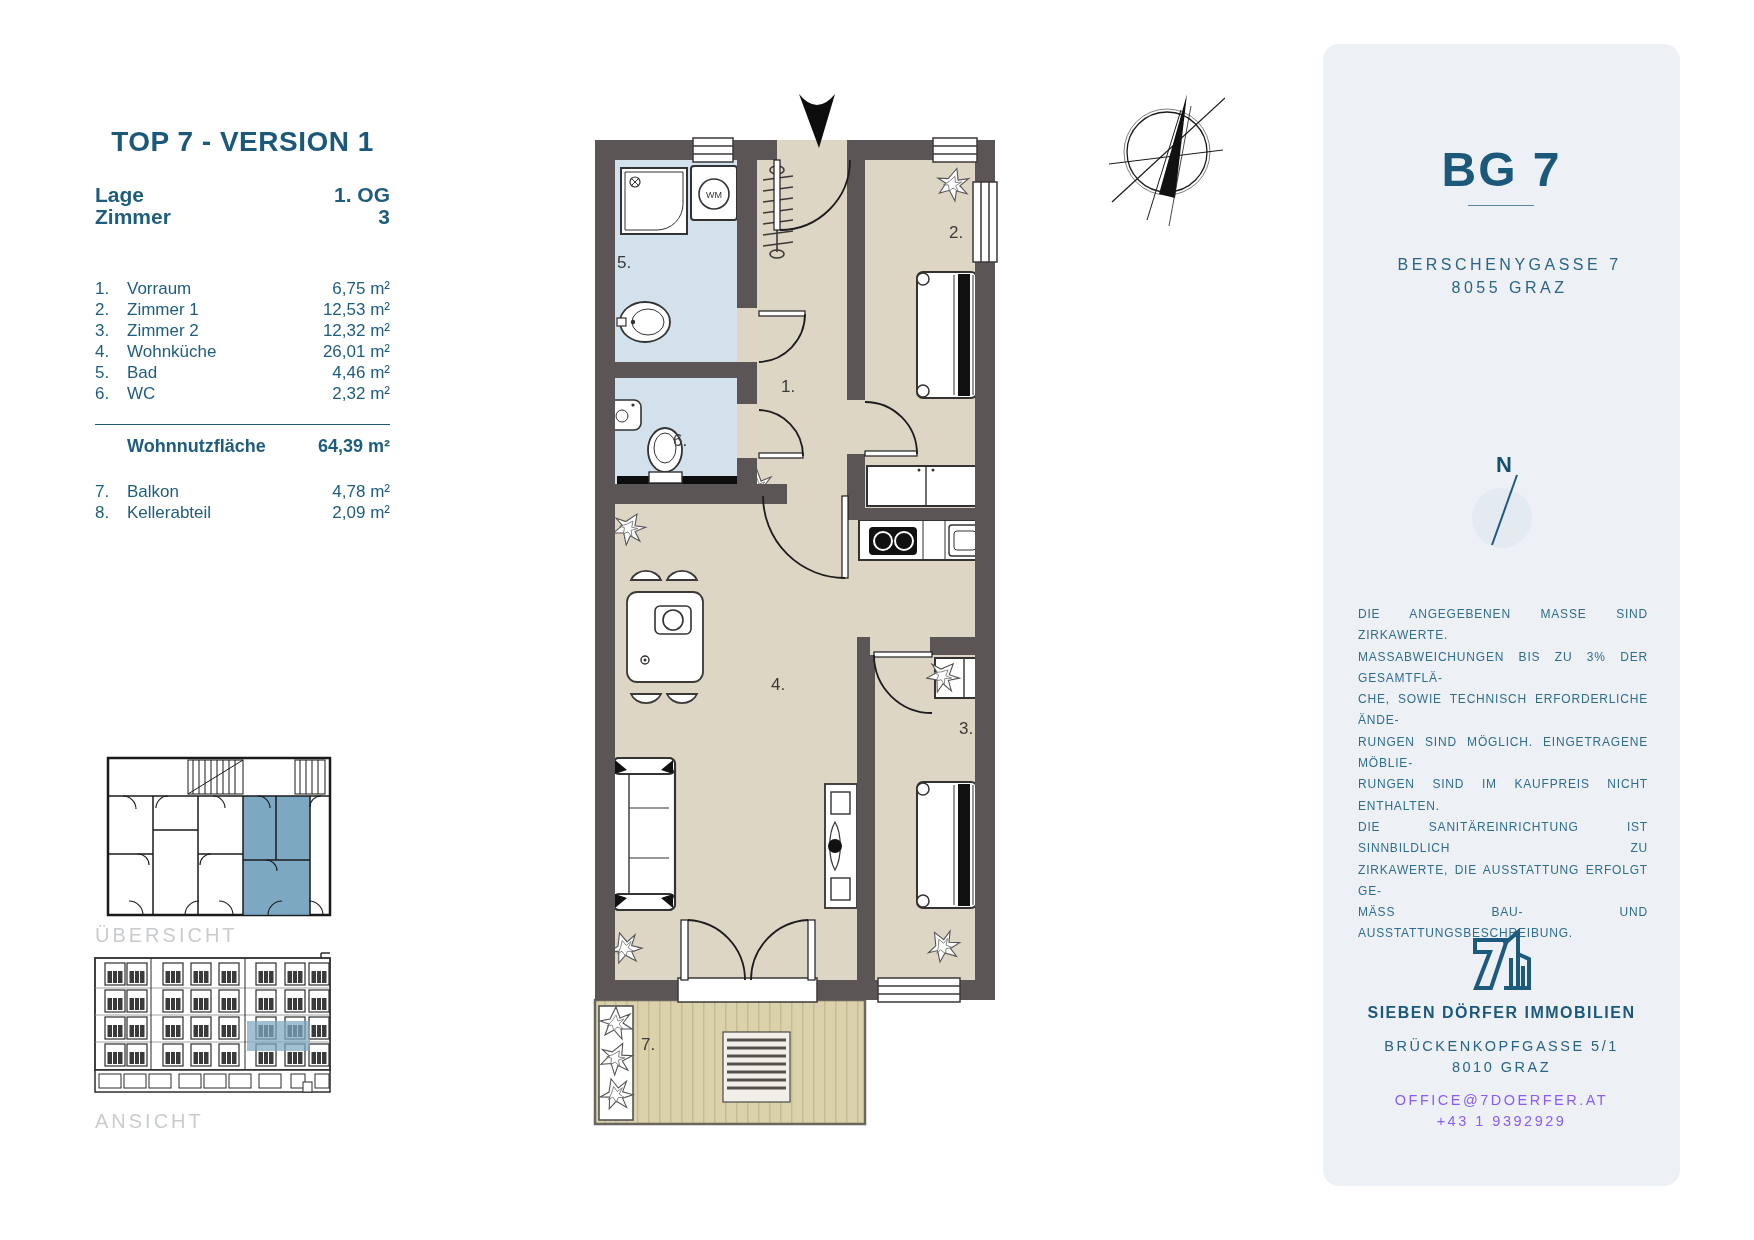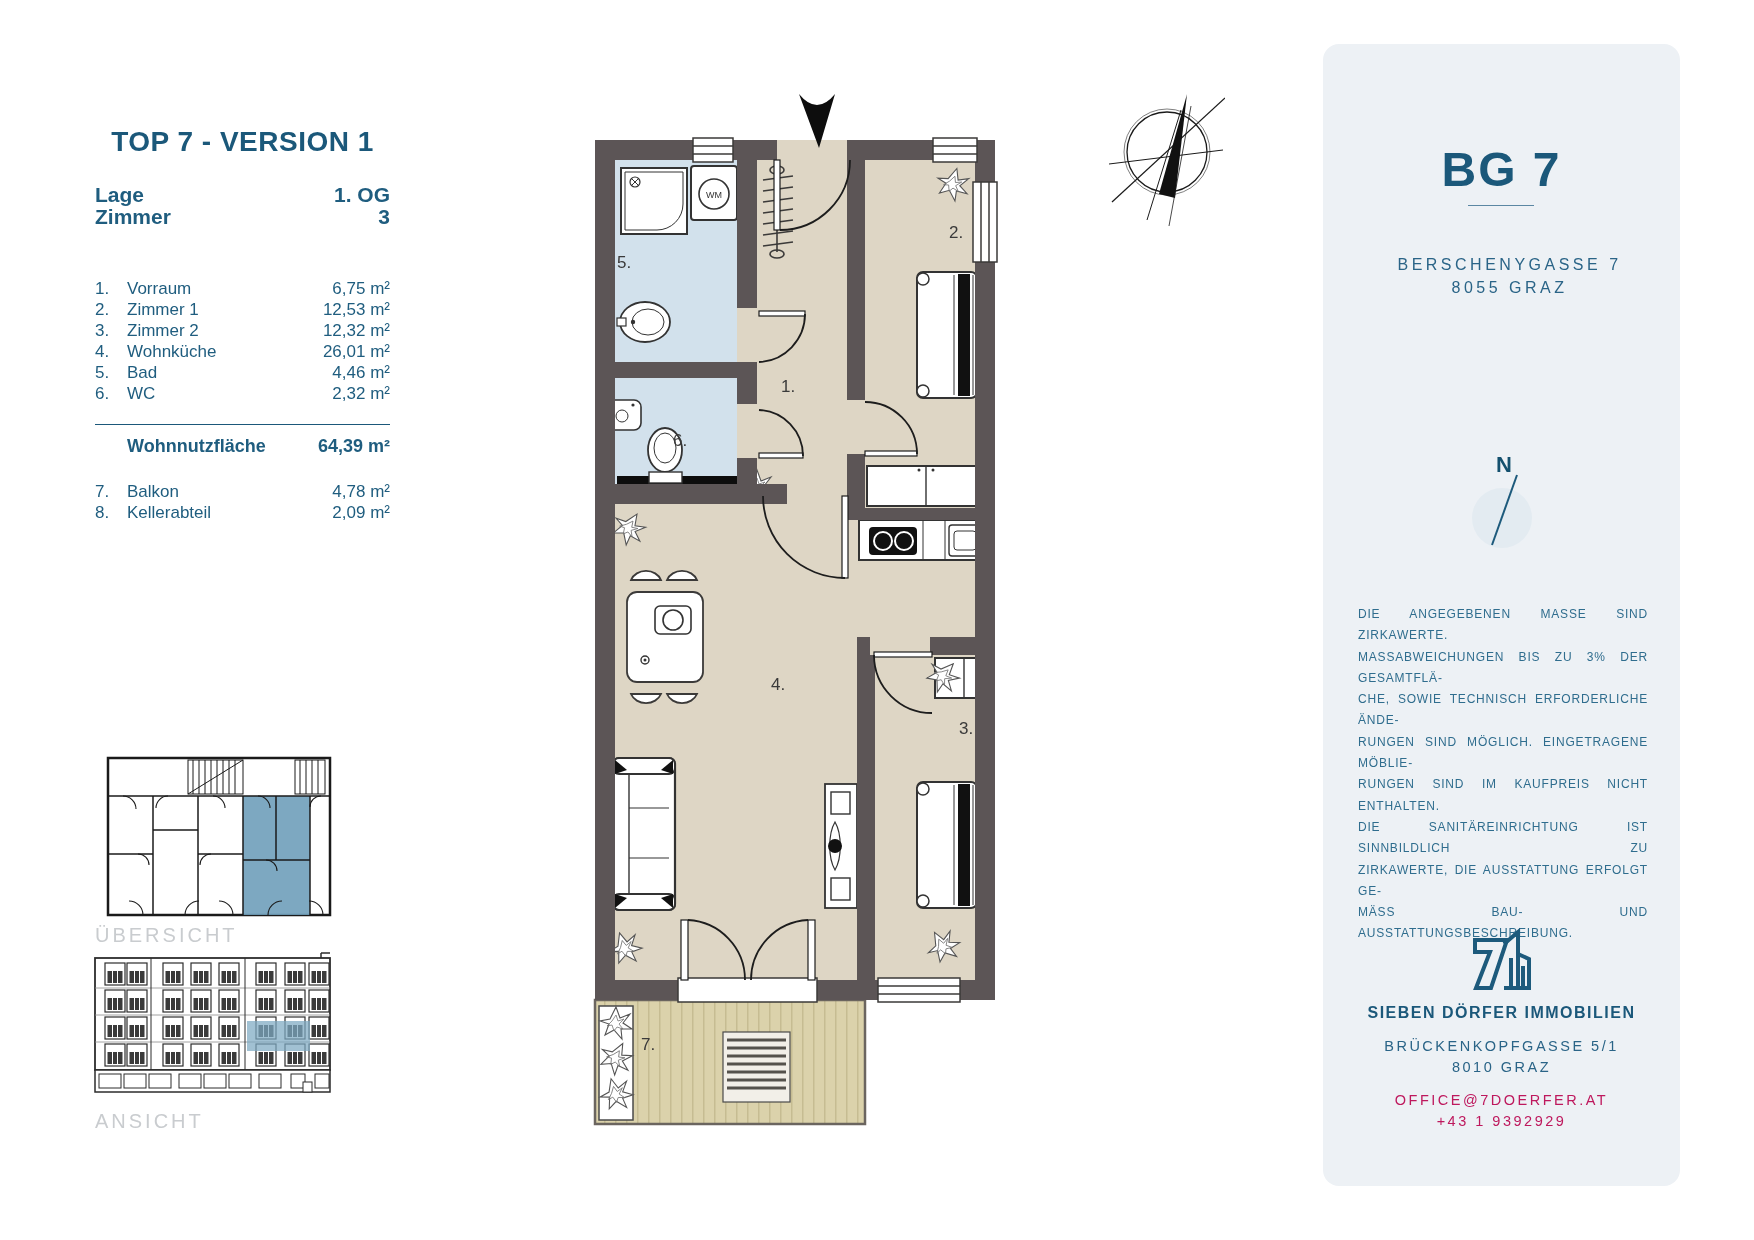--- a/index.html
+++ b/index.html
@@ -38,21 +38,21 @@
   .north-box{position:absolute;left:139px;top:386px;}
   .disclaimer{position:absolute;left:35px;top:560px;width:290px;font-size:12px;
               letter-spacing:.8px;line-height:21.3px;color:#2f6d8e;}
   .disclaimer div{text-align:justify;text-align-last:justify;}
   .logo-box{position:absolute;left:0;width:100%;top:880px;text-align:center;}
   .company{position:absolute;left:0;width:100%;top:960px;text-align:center;font-size:16px;
            font-weight:bold;letter-spacing:1.5px;color:#1b587a;}
   .c-addr{position:absolute;left:0;width:100%;top:992px;text-align:center;font-size:14.5px;
           letter-spacing:2.5px;line-height:21px;color:#2a6487;}
   .c-contact{position:absolute;left:0;width:100%;top:1046px;text-align:center;font-size:14.5px;
-             letter-spacing:2.5px;line-height:21px;color:#be185d;}
+             letter-spacing:2.5px;line-height:21px;color:#8b5cf6;}
 </style>
 </head>
 <body>
 
 <div id="canvas">
 
   <div class="unit-panel">
     <h1 class="unit-title">TOP 7 - VERSION 1</h1>
     <div class="info-row">
       <span class="lbl">Lage</span>

